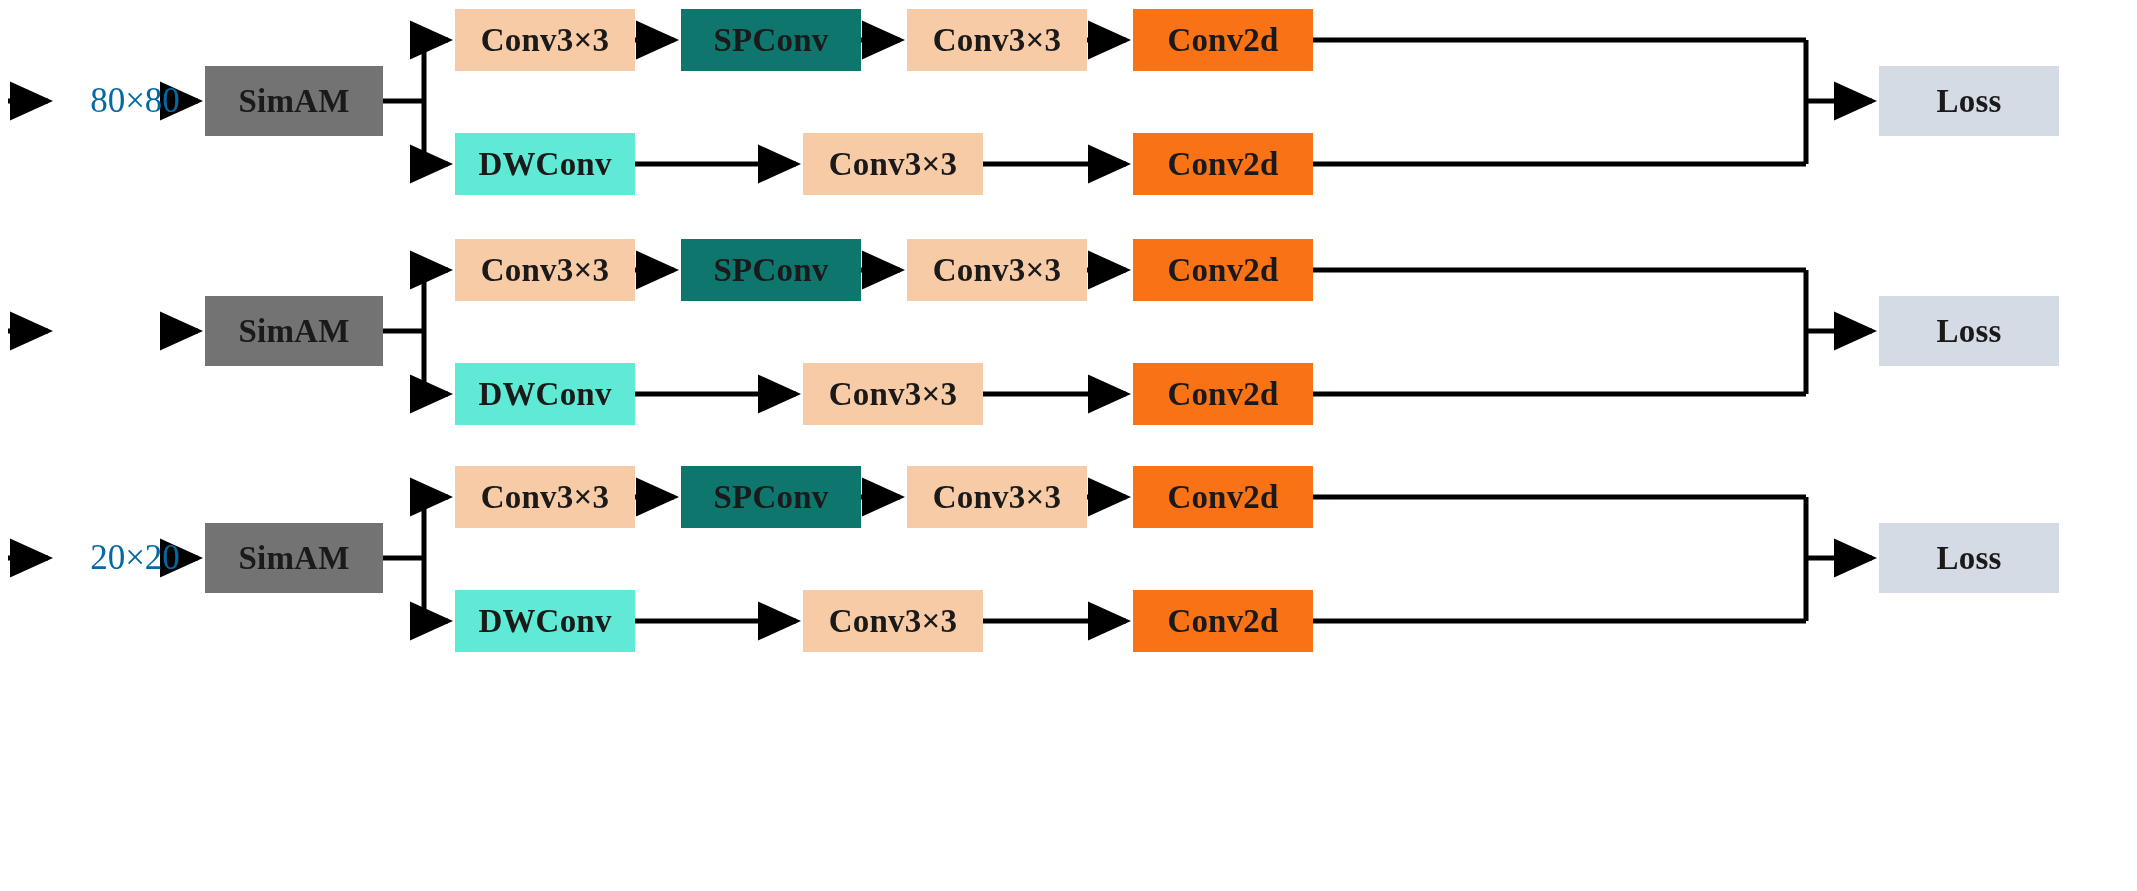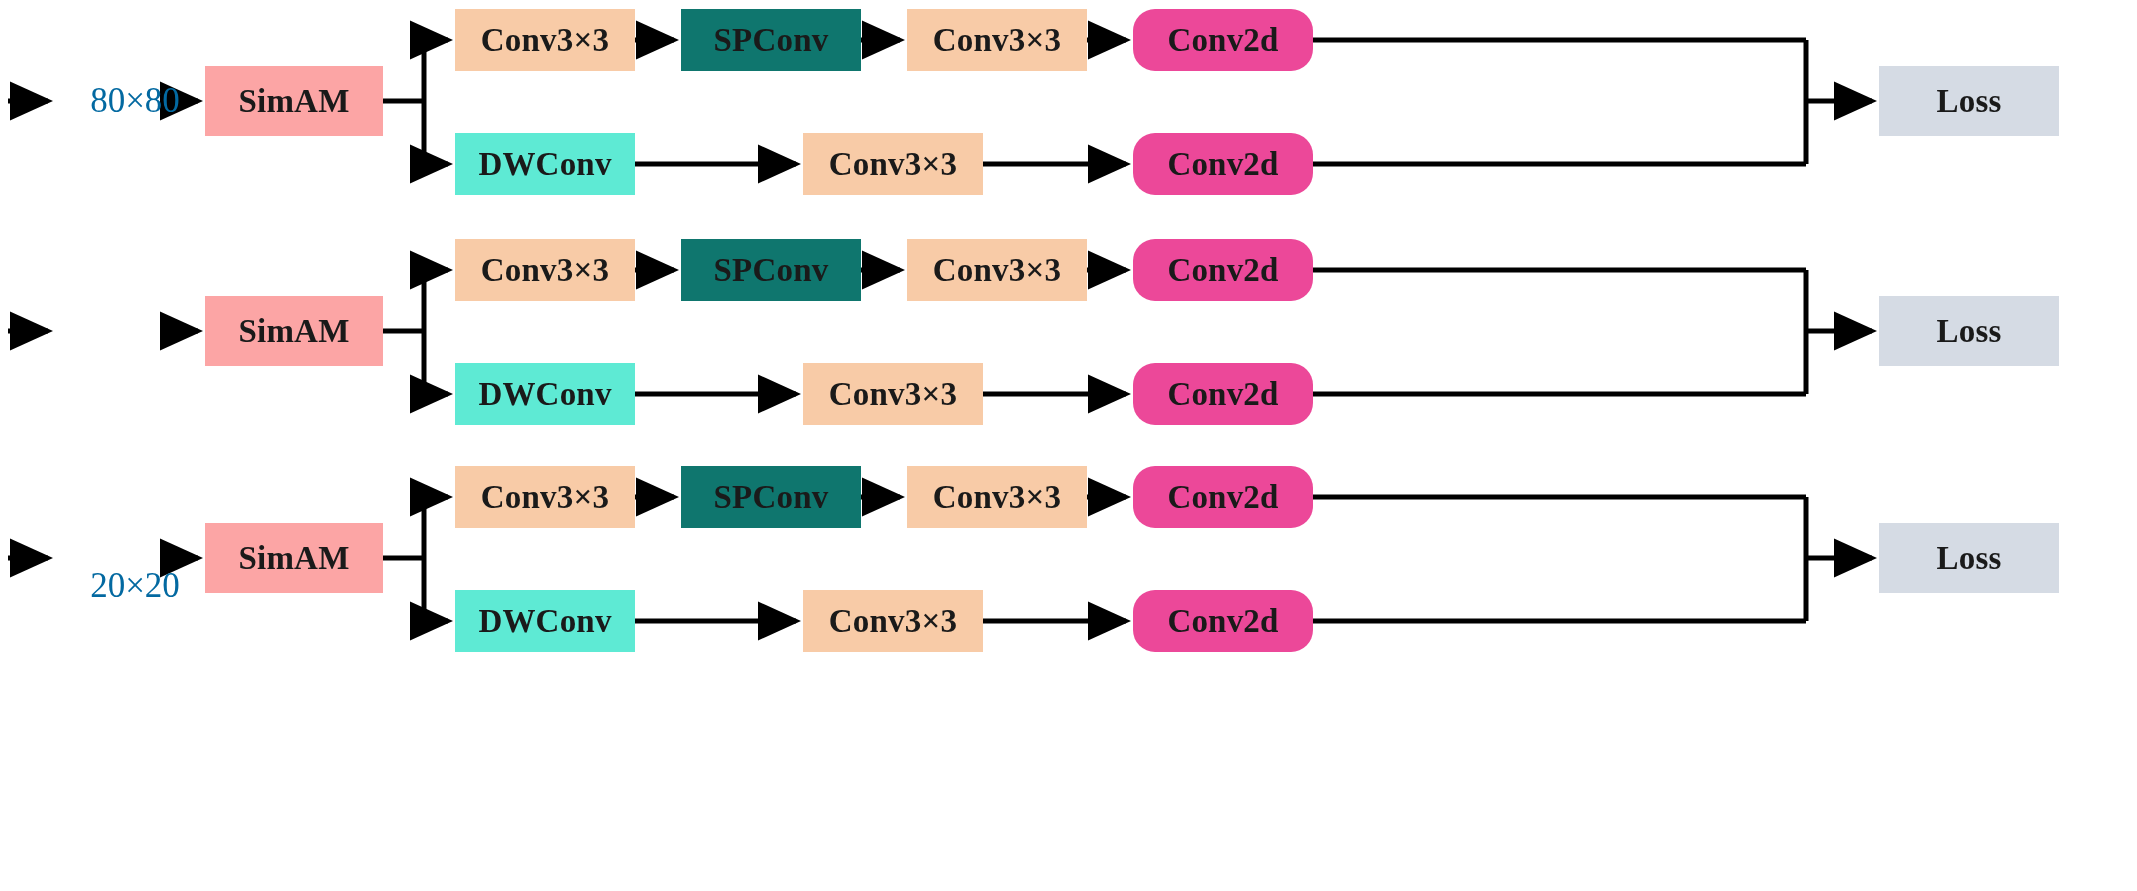--- a/index.html
+++ b/index.html
@@ -4,25 +4,25 @@
 <style>
   html,body{margin:0;padding:0;background:#ffffff;}
   body{width:2137px;height:891px;font-family:"Liberation Serif","DejaVu Serif",serif;}
   #stage{position:relative;width:2137px;height:891px;overflow:hidden;background:#fff;}
   svg.wires{position:absolute;left:0;top:0;width:2137px;height:891px;pointer-events:none;}
   .node{position:absolute;display:flex;align-items:center;justify-content:center;
         box-sizing:border-box;font-family:"Liberation Serif","DejaVu Serif",serif;
         font-size:33px;color:#1a1a1a;letter-spacing:0.2px;line-height:1;font-weight:bold;}
   .lbl{position:absolute;display:flex;align-items:center;justify-content:center;
        font-family:"Liberation Serif","DejaVu Serif",serif;font-size:35px;color:#0369a1;}
-  .c-simam{background:#fca5a5;text-align:center;}
+  .c-simam{background:#737373;text-align:center;}
   .c-conv33{background:#f8cba7;}
   .c-spconv{background:#0f766e;}
   .c-dwconv{background:#5eead4;}
-  .c-conv2d{background:#ec4899;border-radius:22px;}
+  .c-conv2d{background:#f97316;}
   .c-loss{background:#d5dbe4;}
 </style>
 </head>
 <body>
 
 <div id="stage">
 
   <svg class="wires" viewBox="0 0 2137 891">
     <defs>
       <marker id="ah" markerWidth="9" markerHeight="9" refX="7.6" refY="4.5" orient="auto" markerUnits="strokeWidth">
@@ -100,21 +100,21 @@
   <div class="node c-spconv" style="left:681px;top:239px;width:180px;height:62px;">SPConv</div>
   <div class="node c-conv33" style="left:907px;top:239px;width:180px;height:62px;">Conv3×3</div>
   <div class="node c-conv2d" style="left:1133px;top:239px;width:180px;height:62px;">Conv2d</div>
 
   <div class="node c-dwconv" style="left:455px;top:363px;width:180px;height:62px;">DWConv</div>
   <div class="node c-conv33" style="left:803px;top:363px;width:180px;height:62px;">Conv3×3</div>
   <div class="node c-conv2d" style="left:1133px;top:363px;width:180px;height:62px;">Conv2d</div>
 
   <div class="node c-loss" style="left:1879px;top:296px;width:180px;height:70px;">Loss</div>
 
-  <div class="lbl" style="left:60px;top:531px;width:150px;height:54px;margin-top:28px;">20×20</div>
+  <div class="lbl" style="left:60px;top:531px;width:150px;height:54px;">20×20</div>
 
   <div class="node c-simam" style="left:205px;top:523px;width:178px;height:70px;">SimAM</div>
 
   <div class="node c-conv33" style="left:455px;top:466px;width:180px;height:62px;">Conv3×3</div>
   <div class="node c-spconv" style="left:681px;top:466px;width:180px;height:62px;">SPConv</div>
   <div class="node c-conv33" style="left:907px;top:466px;width:180px;height:62px;">Conv3×3</div>
   <div class="node c-conv2d" style="left:1133px;top:466px;width:180px;height:62px;">Conv2d</div>
 
   <div class="node c-dwconv" style="left:455px;top:590px;width:180px;height:62px;">DWConv</div>
   <div class="node c-conv33" style="left:803px;top:590px;width:180px;height:62px;">Conv3×3</div>

